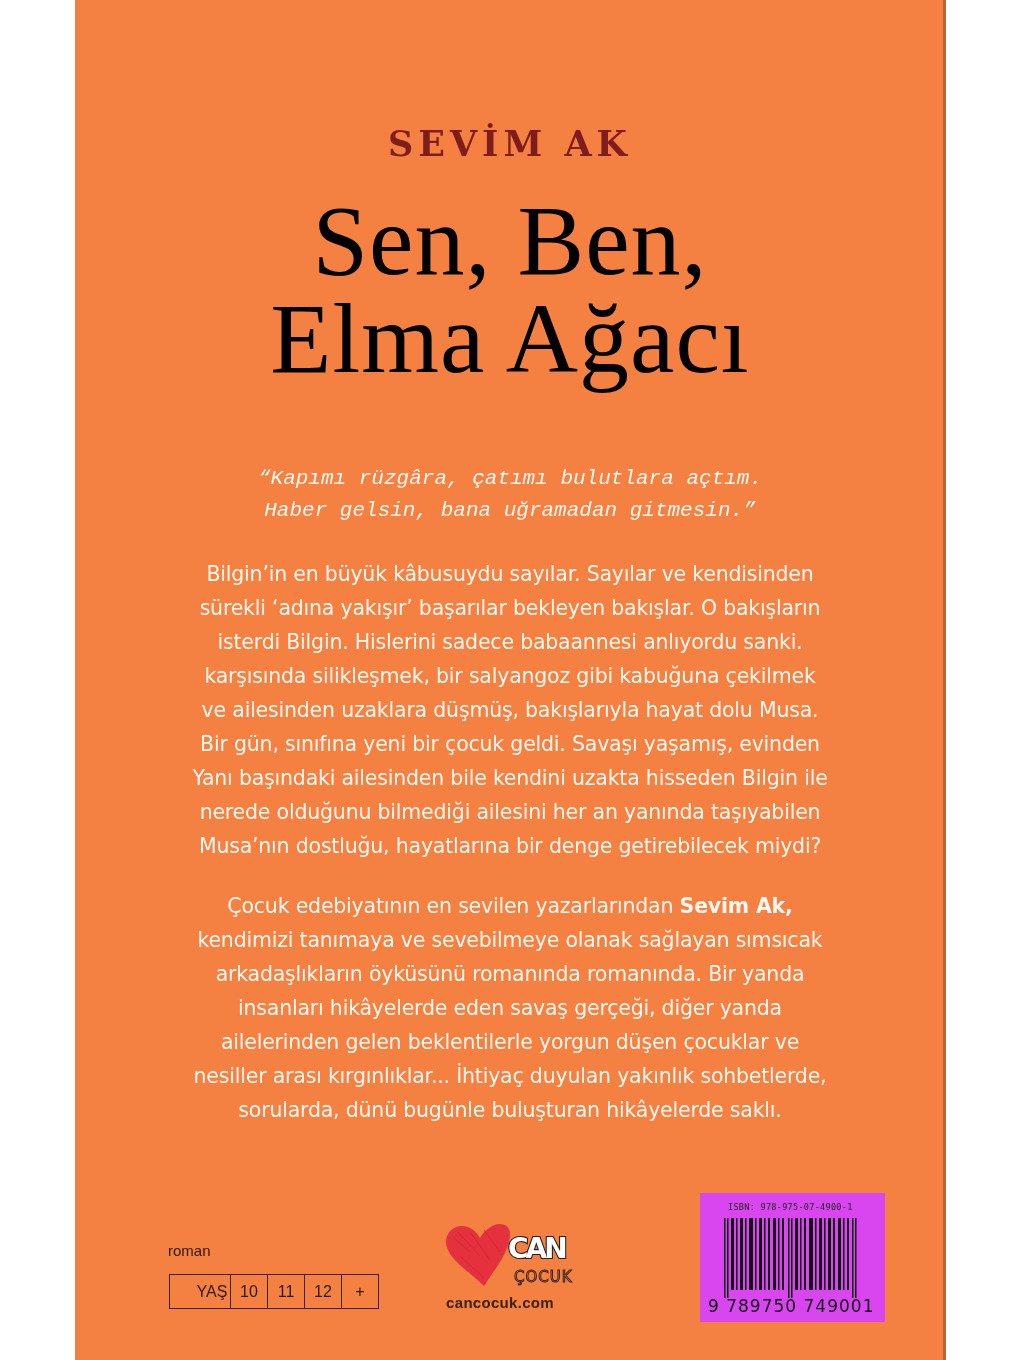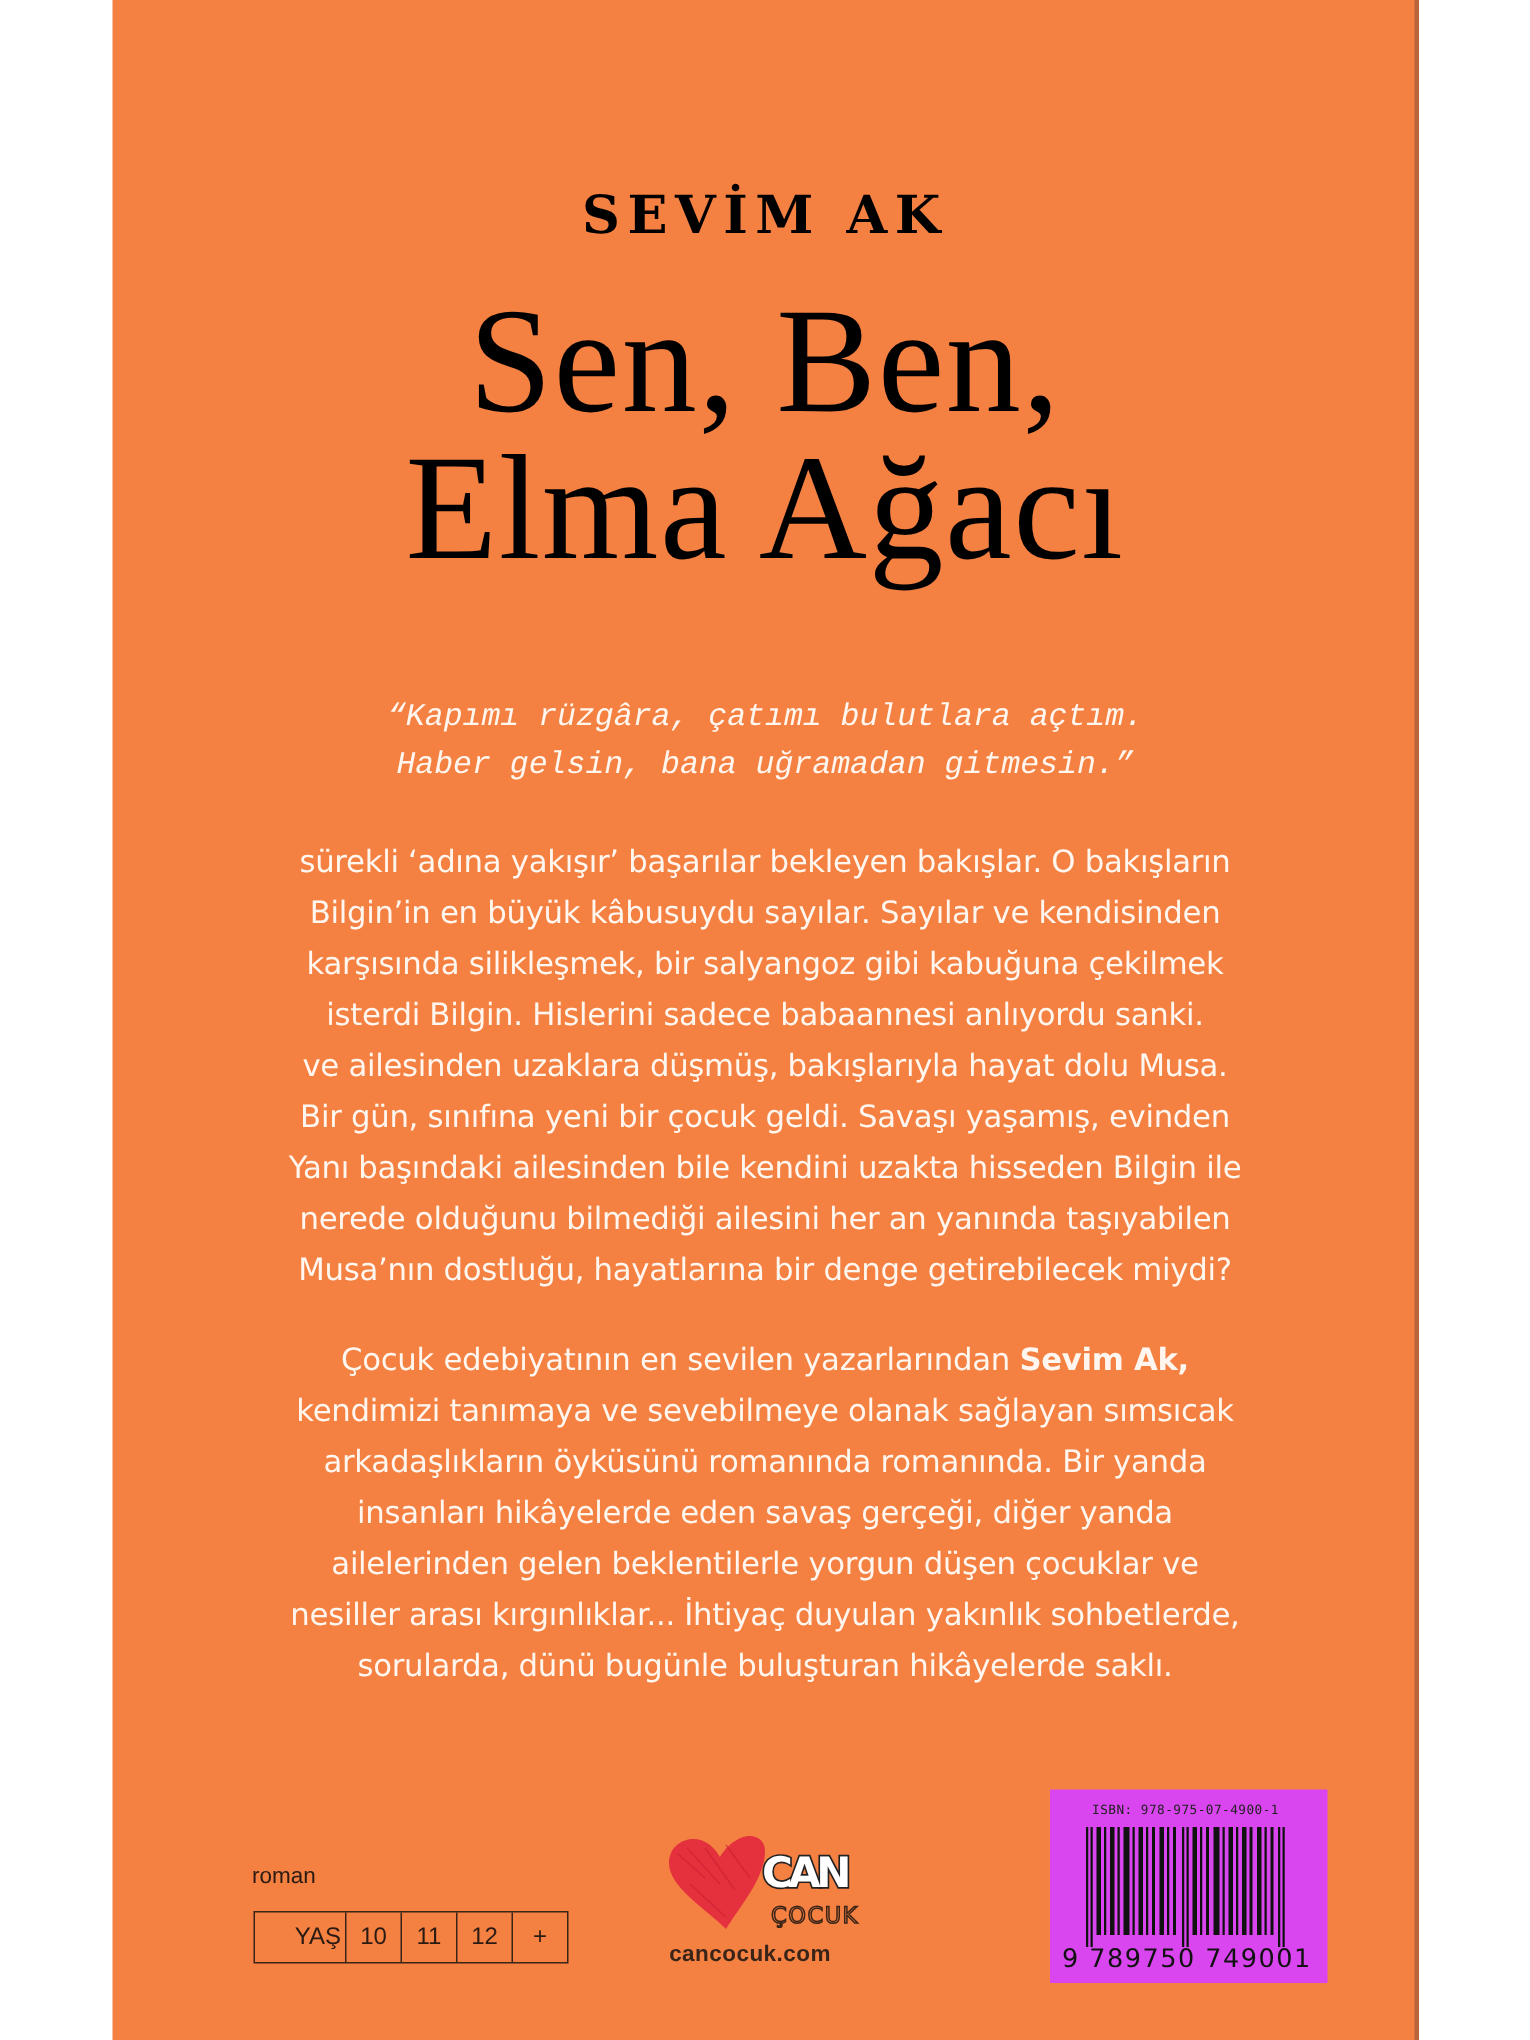--- a/index.html
+++ b/index.html
@@ -11,21 +11,21 @@
     position:absolute; left:75px; top:0; width:870px; height:1360px;
     background:#f48042;
   }
   .cover-edge {
     position:absolute; left:943px; top:0; width:3px; height:1360px;
     background:#b9643a;
   }
   .author {
     position:absolute; left:0; right:0; top:123px; text-align:center;
     font-family:"DejaVu Serif", serif; font-weight:bold; font-size:35px;
-    letter-spacing:5px; color:#000000;
+    letter-spacing:5px; color:#7f1d1d;
   }
   .title {
     position:absolute; left:0; right:0; top:192px; text-align:center;
     font-family:"Liberation Serif", serif; font-size:100px; line-height:98px;
     color:#000000; letter-spacing:1px;
   }
   .title div { white-space:nowrap; }
   .quote {
     position:absolute; left:0; right:0; top:463px; text-align:center;
     font-family:Liberation Mono, monospace; font-style:italic; font-size:21px;
@@ -91,24 +91,24 @@
     <div>Sen, Ben,</div>
     <div>Elma Ağacı</div>
   </div>
 
   <div class="quote">
     <div>“Kapımı rüzgâra, çatımı bulutlara açtım.</div>
     <div>Haber gelsin, bana uğramadan gitmesin.”</div>
   </div>
 
   <div class="para p1">
+    <div>Bilgin’in en büyük kâbusuydu sayılar. Sayılar ve kendisinden</div>
     <div>sürekli ‘adına yakışır’ başarılar bekleyen bakışlar. O bakışların</div>
-    <div>Bilgin’in en büyük kâbusuydu sayılar. Sayılar ve kendisinden</div>
+    <div>isterdi Bilgin. Hislerini sadece babaannesi anlıyordu sanki.</div>
     <div>karşısında silikleşmek, bir salyangoz gibi kabuğuna çekilmek</div>
-    <div>isterdi Bilgin. Hislerini sadece babaannesi anlıyordu sanki.</div>
     <div>ve ailesinden uzaklara düşmüş, bakışlarıyla hayat dolu Musa.</div>
     <div>Bir gün, sınıfına yeni bir çocuk geldi. Savaşı yaşamış, evinden</div>
     <div>Yanı başındaki ailesinden bile kendini uzakta hisseden Bilgin ile</div>
     <div>nerede olduğunu bilmediği ailesini her an yanında taşıyabilen</div>
     <div>Musa’nın dostluğu, hayatlarına bir denge getirebilecek miydi?</div>
   </div>
 
   <div class="para p2">
     <div><span>Çocuk edebiyatının en sevilen yazarlarından </span><span class="bold">Sevim Ak,</span></div>
     <div>kendimizi tanımaya ve sevebilmeye olanak sağlayan sımsıcak</div>

